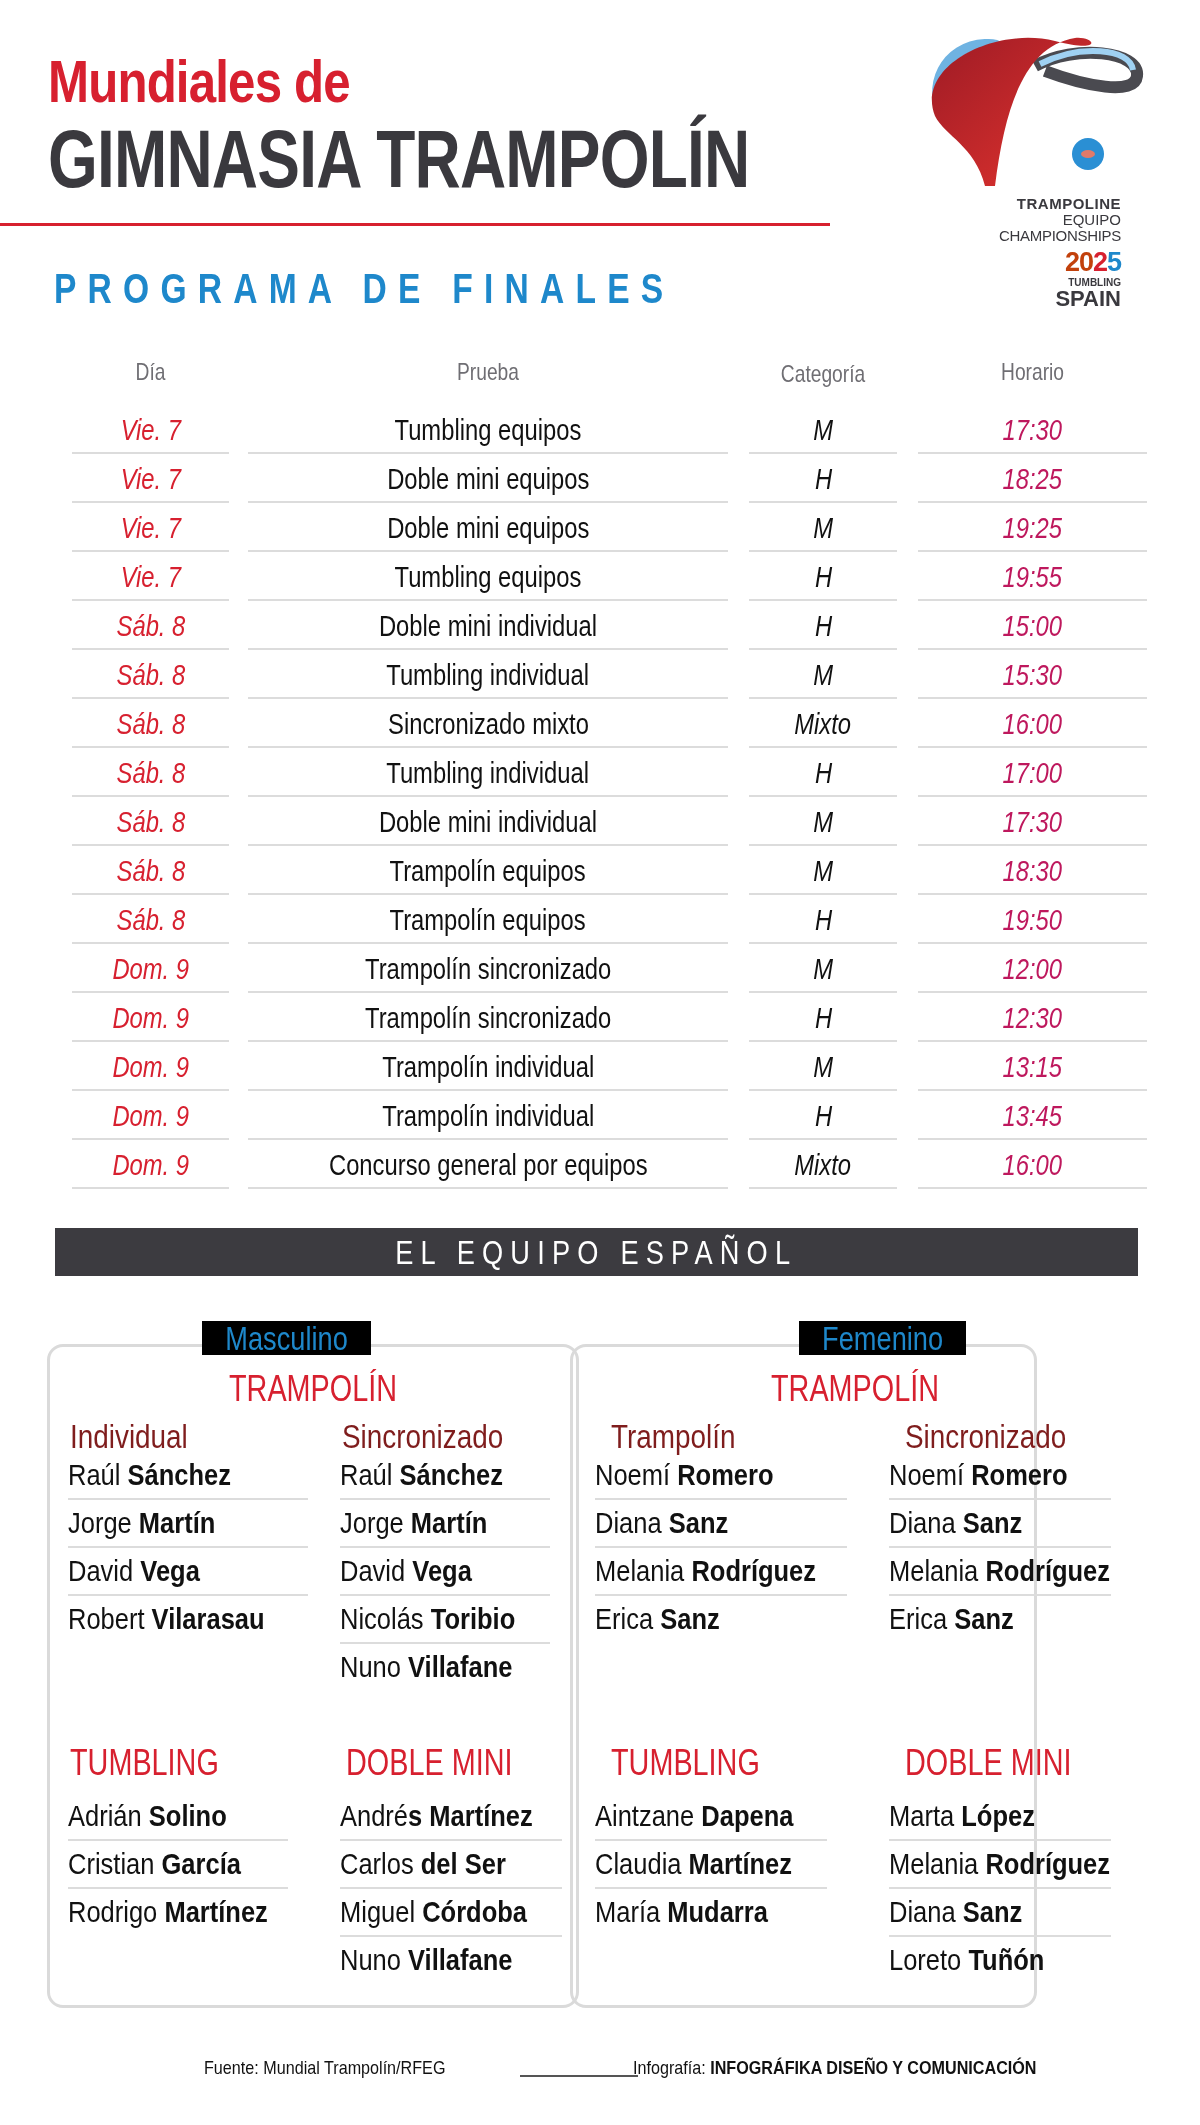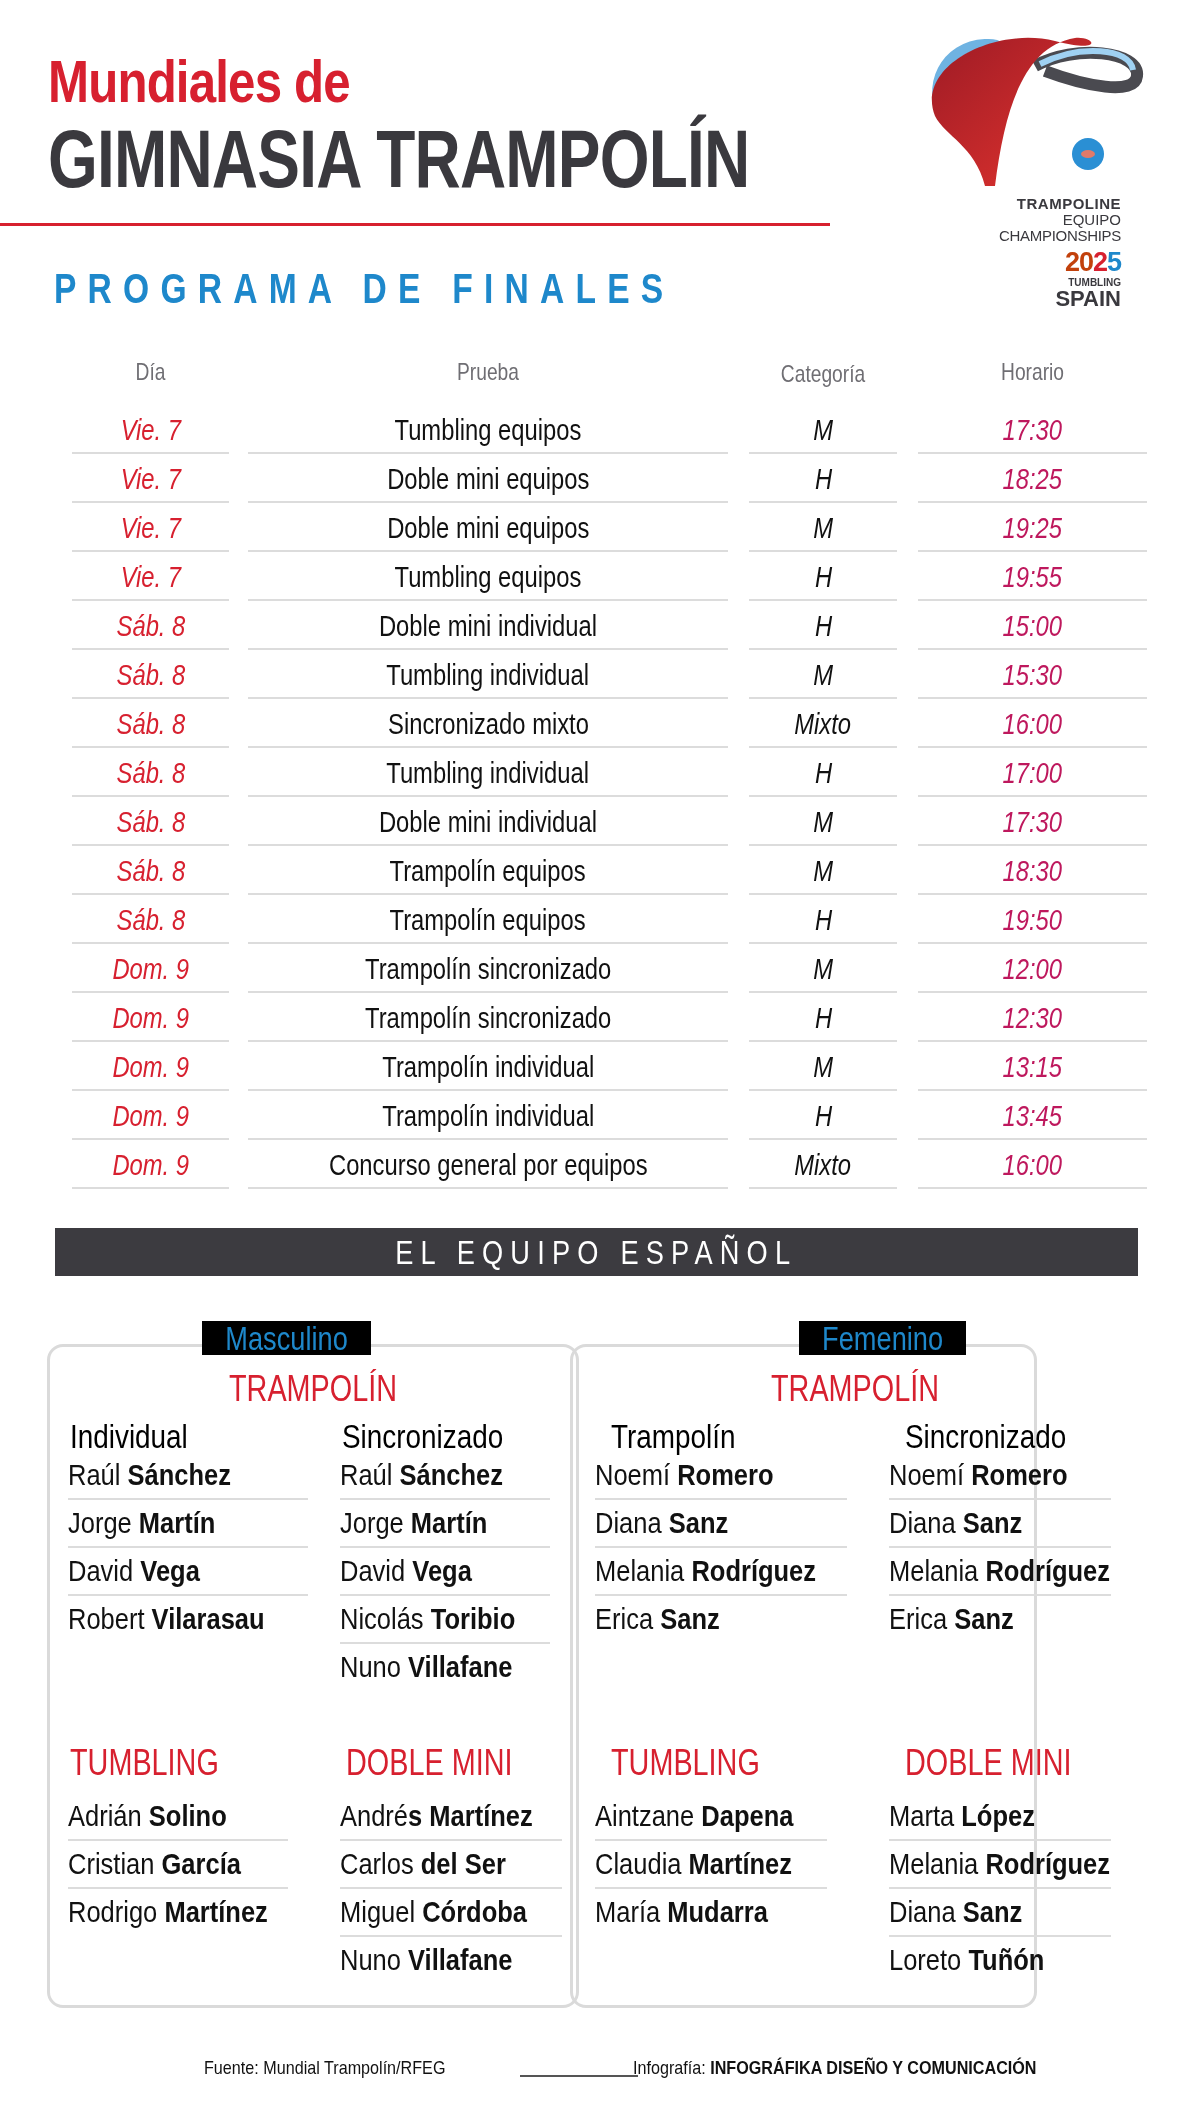--- a/index.html
+++ b/index.html
@@ -41,21 +41,21 @@
 
   
   .box { top: 1344px; height: 664px; border: 3px solid #dadada; border-radius: 16px; }
   .box-m { left: 47px; width: 532px; }
   .box-f { left: 570px; width: 467px; }
   .legend { top: -26px; background: #000000; padding: 0 8px; font-size: 34px; color: #1e88cb; line-height: 1; white-space: nowrap; }
   .legend span { display: inline-block; transform: scaleX(0.8); }
   .disc-title { font-size: 36px; color: #d7202f; line-height: 1; white-space: nowrap; }
   .disc-title span { display: inline-block; transform: scaleX(0.8); transform-origin: left center; }
   .disc-title.center span { transform-origin: center; }
-  .sub-title { font-size: 34px; color: #000000; line-height: 1; white-space: nowrap; }
+  .sub-title { font-size: 34px; color: #7f1d1d; line-height: 1; white-space: nowrap; }
   .sub-title span { display: inline-block; transform: scaleX(0.82); transform-origin: left center; }
   .plist { position: absolute; }
   .person { height: 48px; line-height: 46px; font-size: 30px; white-space: nowrap; border-bottom: 2px solid #dcdcdc; }
   .person:last-child { border-bottom: none; }
   .person .inner { display: inline-block; transform: scaleX(0.85); transform-origin: left center; }
   .person .fn { font-weight: 400; }
   .person .ln { font-weight: 700; }
 
   
   .footer { top: 2058px; font-size: 19px; white-space: nowrap; line-height: 1; }

